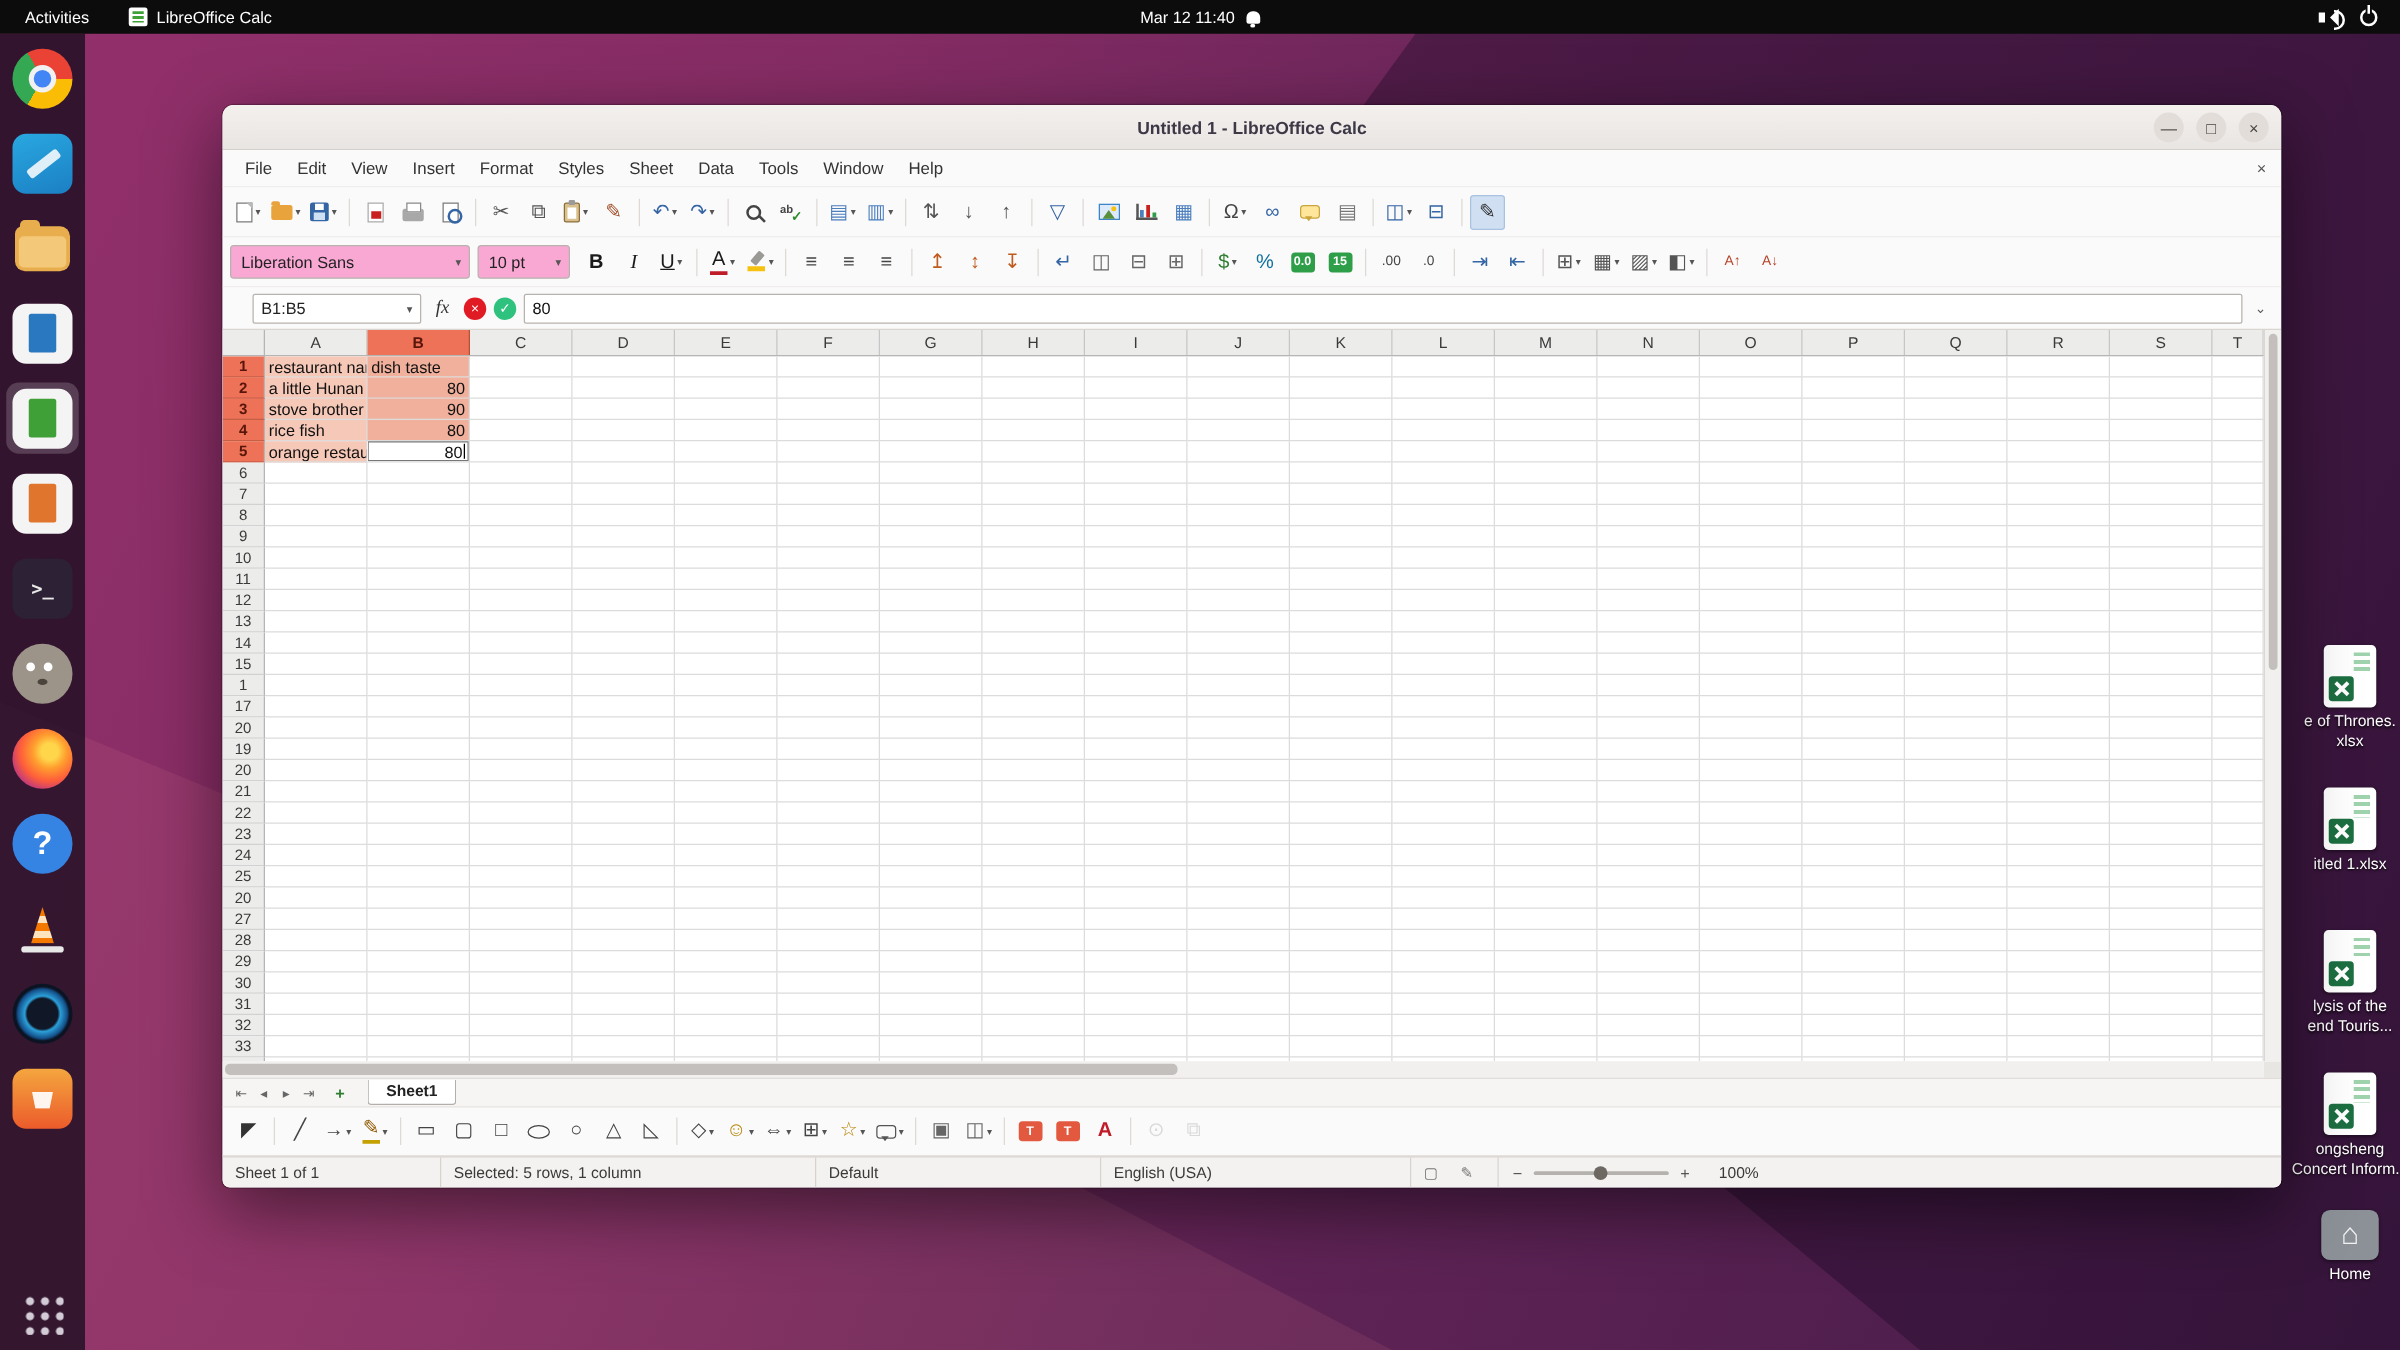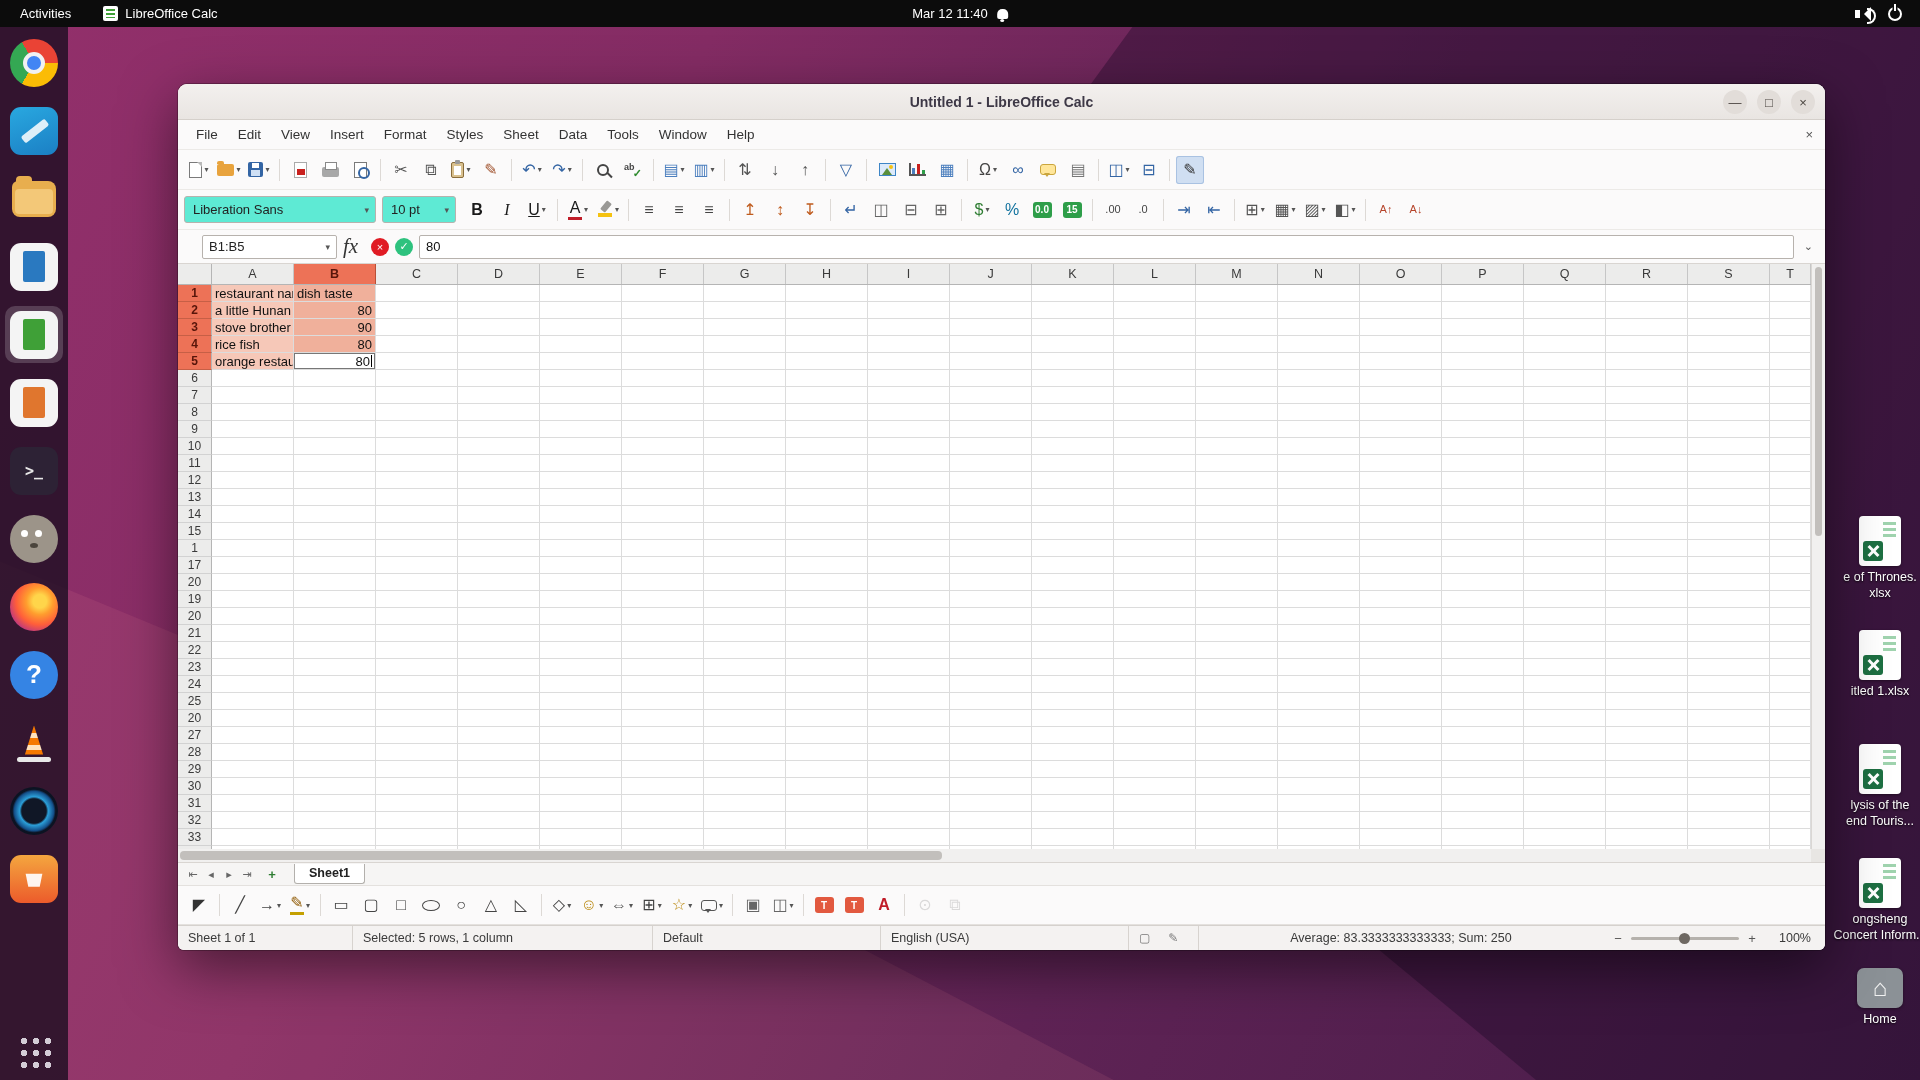--- a/index.html
+++ b/index.html
@@ -134,32 +134,32 @@
     background-size:3px 6px,3px 10px,3px 4px; background-position:1px bottom,6px bottom,11px bottom; background-repeat:no-repeat; }
   .icon-comment { width:16px; height:11px; background:#ffe69a; border:1.5px solid #caa53d; border-radius:3px; }
   .icon-comment::after { content:""; position:absolute; left:3px; bottom:-6px; border:3px solid transparent; border-top:4px solid #caa53d; }
   .icon-callout { width:16px; height:11px; border:1.5px solid #555; border-radius:3px; }
   .icon-callout::after { content:""; position:absolute; left:3px; bottom:-6px; border:3px solid transparent; border-top:4px solid #555; }
   .icon-ellipse { width:18px; height:11px; border:1.5px solid #444; border-radius:50%; }
   .icon-marker { width:16px; height:15px; }
   .icon-marker::before { content:""; position:absolute; left:6px; top:-1px; width:6px; height:11px; background:#9a9996; transform:rotate(40deg); border-radius:1px; }
   .icon-marker::after { content:""; position:absolute; bottom:0; left:1px; right:1px; height:4px; background:#f5c211; }
   
-  .combo { height:27px; background:#5eead4; border:1px solid #b7b2ad; border-radius:3px; display:flex; align-items:center;
+  .combo { height:27px; background:#f9a8d4; border:1px solid #b7b2ad; border-radius:3px; display:flex; align-items:center;
     font-size:13px; color:#222; padding:0 6px 0 8px; margin-right:6px; }
   .combo .carr { margin-left:auto; font-size:9px; color:#555; padding-left:8px; }
   .combo-font { width:192px; }
   .combo-size { width:74px; }
   
   .formulabar { height:34px; flex:0 0 34px; background:#fbfafa; border-bottom:1px solid #d9d5d1;
     display:flex; align-items:center; padding:0 8px; gap:6px; }
   .namebox { width:135px; height:24px; background:#fff; border:1px solid #b7b2ad; border-radius:2px;
     font-size:13px; display:flex; align-items:center; padding:0 6px; color:#222;margin-left:16px; }
   .namebox .carr { margin-left:auto; font-size:9px; color:#555; }
-  .fx { font-family:"Liberation Serif",serif; font-style:italic; font-size:21px; color:#333; width:22px; text-align:left; }
+  .fx { font-family:"Liberation Serif",serif; font-style:italic; font-size:15px; color:#333; width:22px; text-align:center; }
   .fbtn { width:18px; height:18px; border-radius:50%; color:#fff; font-size:11px; display:flex; align-items:center; justify-content:center; }
   .fbtn-cancel { background:#e01b24; }
   .fbtn-accept { background:#2ec27e; }
   .inputline { flex:1; height:24px; background:#fff; border:1px solid #b7b2ad; border-radius:2px;
     font-size:13px; display:flex; align-items:center; padding:0 6px; color:#111; }
   .fexpand { font-size:11px; color:#555; padding:0 4px; }
 
   
   .sheet { flex:1 1 auto; position:relative; background:#fff; overflow:hidden; display:flex; flex-direction:column; }
   .colheaders { height:21px; flex:0 0 21px; display:flex; background:#ececeb; border-bottom:1px solid #b5b5b5; padding-right:14px; }
@@ -1504,21 +1504,20 @@
 
   <div class="statusbar">
     <span class="ssec s1">Sheet 1 of 1</span>
     <span class="ssec s2">Selected: 5 rows, 1 column</span>
     <span class="ssec s3">Default</span>
     <span class="ssec s4">English (USA)</span>
     <span class="ssec sicons" id="status-icons">
         <span class="sicon" style="margin-right: 8px;">▢</span>
         <span class="sicon" style="margin-right: 8px;">✎</span>
       </span>
-    <span class="ssec savg">Average: 83.3333333333333; Sum: 250</span>
     <span class="zoomctl">
       <span class="zbtn">−</span>
       <span class="ztrack">
         <span class="zthumb"></span>
       </span>
       <span class="zbtn">+</span>
     </span>
     <span class="zpct">100%</span>
   </div>
 </div>

